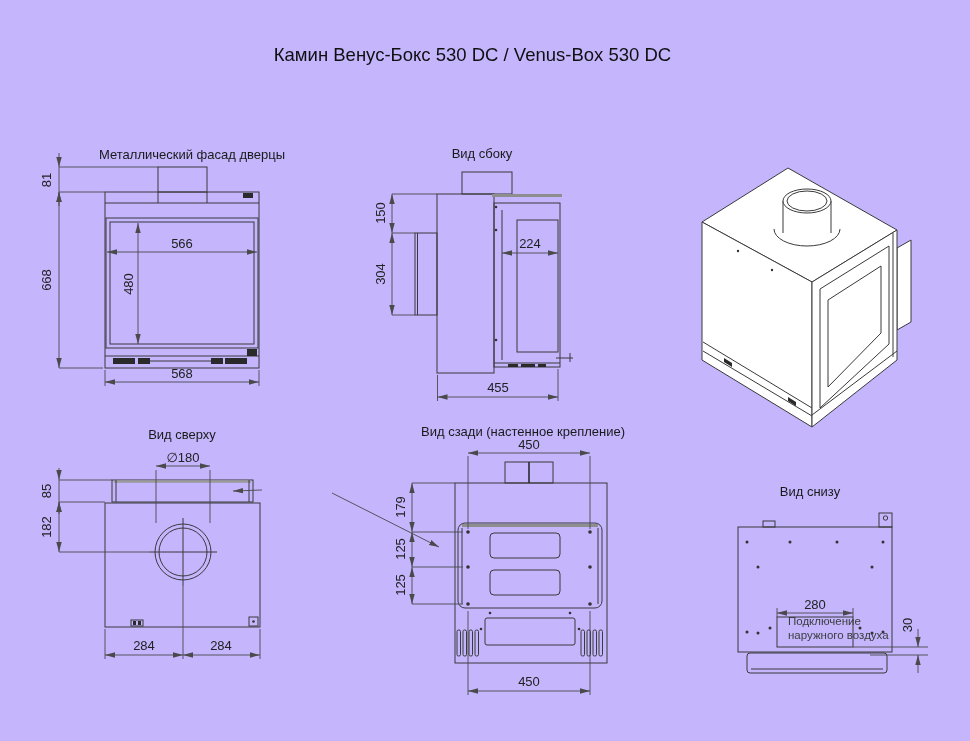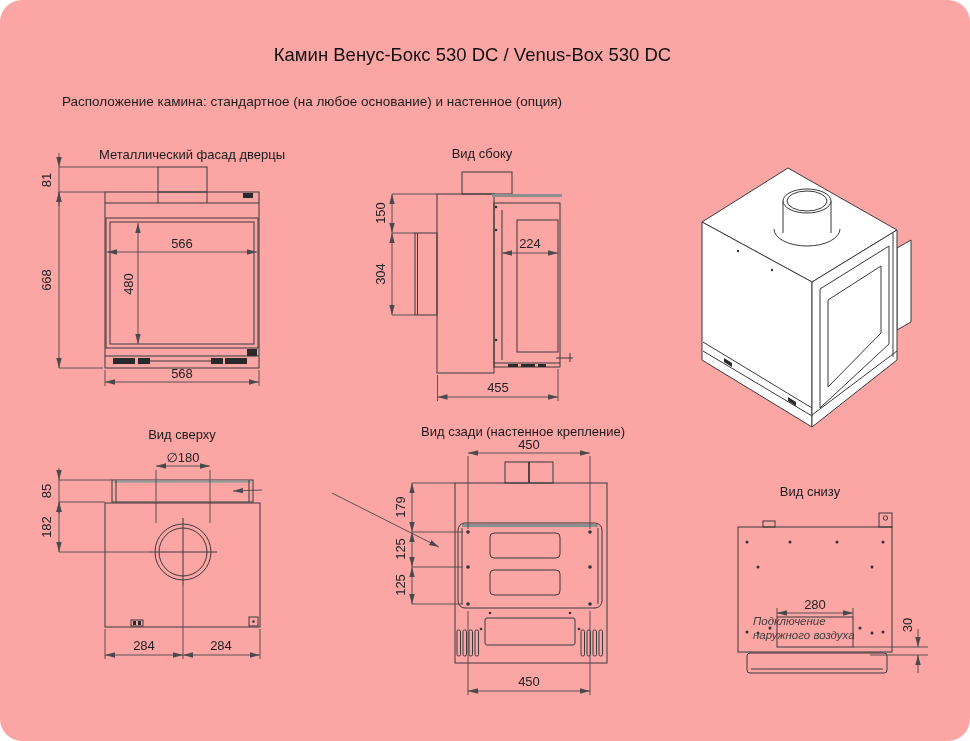--- a/index.html
+++ b/index.html
@@ -1,43 +1,42 @@
 <!DOCTYPE html>
 <html><head>
 <meta charset="utf-8">
 <style>
   html,body{margin:0;padding:0;background:#ffffff;}
-  .canvas{position:relative;width:970px;height:741px;background:#fca5a5;overflow:hidden;
-          font-family:"Liberation Sans",sans-serif;color:#1a1a1a;border-radius:22px;}
+  .canvas{position:relative;width:970px;height:741px;background:#c4b5fd;overflow:hidden;
+          font-family:"Liberation Sans",sans-serif;color:#1a1a1a;}
   .title{position:absolute;left:0;right:25px;top:44px;text-align:center;
          font-size:18.5px;color:#101010;}
   .subtitle{position:absolute;left:62px;top:94px;font-size:13.5px;color:#1c1c1c;}
   .viewbox{position:absolute;}
   svg{overflow:visible;}
   .geo{stroke:#3a3a3a;stroke-width:1;fill:none;}
   .geow{stroke:#3a3a3a;stroke-width:1;fill:#ffffff;}
   .thick{stroke:#8e8e8e;stroke-width:3;fill:none;}
   .thick2{stroke:#9a9a9a;stroke-width:2.5;fill:none;}
   .dim{stroke:#4a4a4a;stroke-width:0.9;fill:none;}
   .dark{fill:#2a2a2a;stroke:none;}
   .dot{fill:#333333;stroke:none;}
   .lbl{font-family:"Liberation Sans",sans-serif;font-size:13px;fill:#1a1a1a;}
   .dimtxt{font-family:"Liberation Sans",sans-serif;font-size:13px;fill:#222222;}
   .callout{position:absolute;left:262px;top:456px;width:114px;font-size:12.5px;
            line-height:1.22;color:#1c1c1c;}
-  .note{position:absolute;left:753px;top:615px;width:106px;font-size:11.5px;
-        line-height:1.2;color:#3d3d3d;font-style:italic;}
+  .note{position:absolute;left:788px;top:615px;width:106px;font-size:11.5px;
+        line-height:1.2;color:#3d3d3d;}
 </style>
 </head>
 <body>
 
 <div class="canvas">
 
   <div class="title">Камин Венус-Бокс 530 DC / Venus-Box 530 DC</div>
-  <div class="subtitle">Расположение камина: стандартное (на любое основание) и настенное (опция)</div>
 
   <svg class="viewbox" style="left:35px;top:140px;" width="272" height="265" viewBox="0 0 272 265">
     <defs>
       <marker id="arr" orient="auto-start-reverse" markerWidth="12" markerHeight="8" refX="10" refY="3" markerUnits="userSpaceOnUse">
         <path d="M0,0.3 L10,3 L0,5.7 z" fill="#4a4a4a"></path>
       </marker>
     </defs>
     <text class="lbl" x="157" y="19" text-anchor="middle">Металлический фасад дверцы</text>
     <g>
       <rect class="geo" x="123" y="27" width="49" height="25"></rect>

